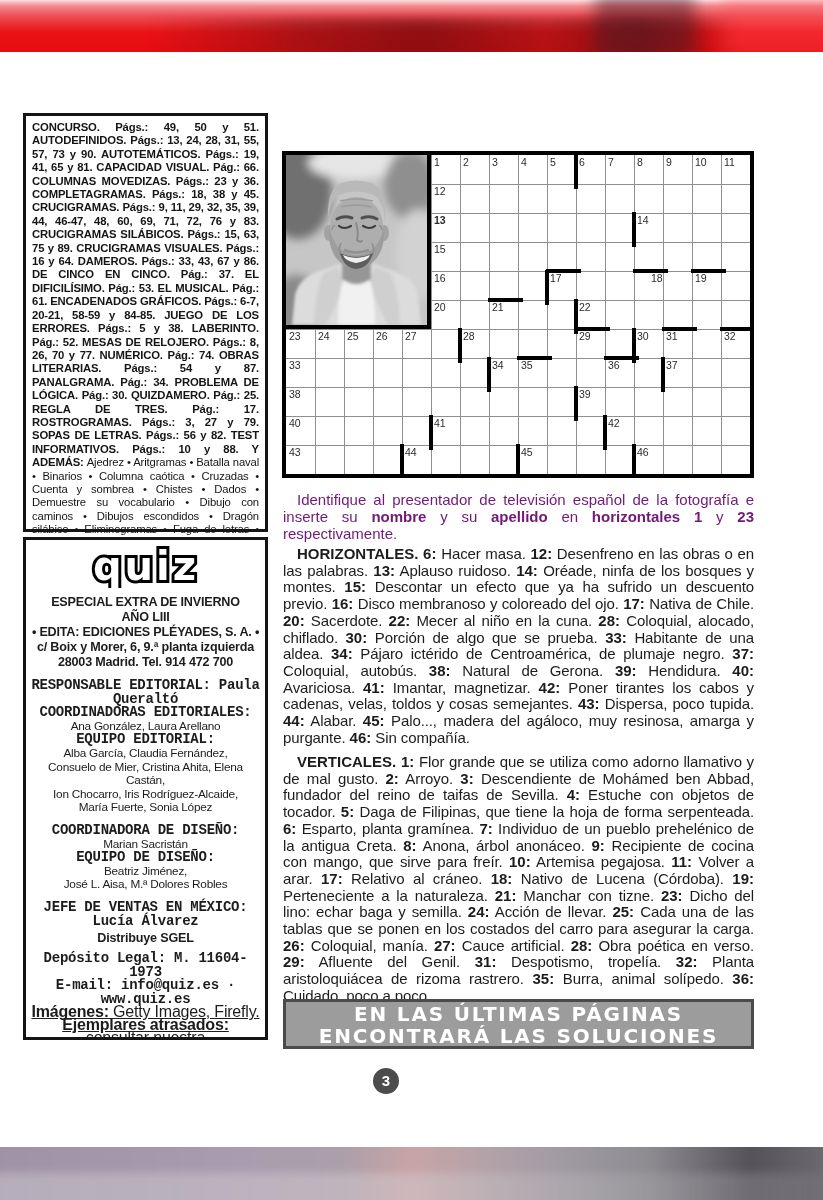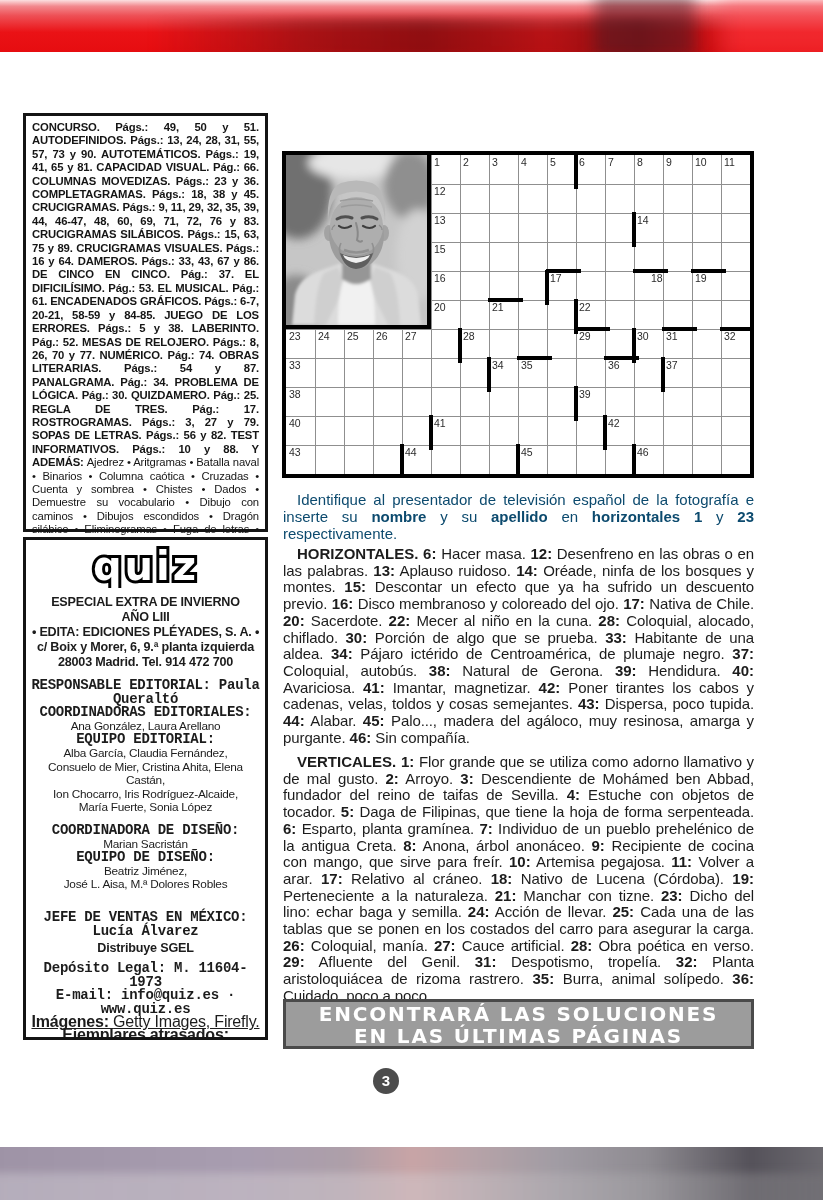--- a/index.html
+++ b/index.html
@@ -48,21 +48,21 @@
   .gcell{position:absolute;background:transparent;}
   .gline{position:absolute;background:#8f8f8f;}
   .gnum{position:absolute;font:10.5px/11px "Liberation Sans",sans-serif;color:#2b2b2b;
         padding:2px 0 0 3px;}
   .gbar{position:absolute;background:#000;}
   .photo{position:absolute;left:0;top:0;width:145px;height:174px;box-sizing:border-box;
          border-right:4px solid #000;border-bottom:4px solid #000;background:#c6c6c6;}
   .photo svg{display:block;}
 
   .caption{left:283px;top:491px;width:471px;margin:0;text-indent:14px;
-           font:15px/17.2px "Liberation Sans",sans-serif;text-align:justify;color:#0c4a6e;}
+           font:15px/17.2px "Liberation Sans",sans-serif;text-align:justify;color:#701a75;}
   .clues{width:471px;margin:0;text-indent:14px;letter-spacing:-0.1px;
          font:15px/16.7px "Liberation Sans",sans-serif;text-align:justify;color:#1c1c1c;}
   #horiz{left:283px;top:546px;}
   #vert{left:283px;top:754px;}
   .clues b{letter-spacing:0;}
 
   .solbanner{left:283px;top:999px;width:471px;height:50px;box-sizing:border-box;
              background:#9c9c9c;border:3px solid #4a4a4a;color:#fff;text-align:center;
              font:bold 20px/22px "DejaVu Sans",sans-serif;letter-spacing:1.8px;padding-top:1px;}
   .pagenum{left:373px;top:1068px;width:26px;height:26px;border-radius:50%;background:#4c4c4c;
@@ -100,21 +100,21 @@
         <div class="c-b12"><b>EQUIPO EDITORIAL:</b></div>
         <div class="c-r12"><span>Alba García, Claudia Fernández,</span></div>
         <div class="c-r12"><span>Consuelo de Mier, Cristina Ahita, Elena Castán,</span></div>
         <div class="c-r12"><span>Ion Chocarro, Iris Rodríguez-Alcaide,</span></div>
         <div class="c-r12"><span>María Fuerte, Sonia López</span></div>
         <div class="c-b12" style="margin-top: 9px;"><b>COORDINADORA DE DISEÑO:</b></div>
         <div class="c-r12"><span>Marian Sacristán</span></div>
         <div class="c-b12"><b>EQUIPO DE DISEÑO:</b></div>
         <div class="c-r12"><span>Beatriz Jiménez,</span></div>
         <div class="c-r12"><span>José L. Aisa, M.ª Dolores Robles</span></div>
-        <div class="c-b12" style="margin-top: 19px;"><b>JEFE DE VENTAS EN MÉXICO: </b><span>Lucía Álvarez</span></div>
+        <div class="c-b12" style="margin-top: 9px;"><b>JEFE DE VENTAS EN MÉXICO: </b><span>Lucía Álvarez</span></div>
         <div class="c-b13" style="margin-top: 3px;"><b>Distribuye SGEL</b></div>
         <div class="c-b12" style="margin-top: 6px;"><b>Depósito Legal: M. 11604-1973</b></div>
         <div class="c-b12"><b>E-mail: info@quiz.es · www.quiz.es</b></div>
         <div class="c-m11"><b>Imágenes: </b><span>Getty Images, Firefly.</span></div>
         <div class="c-m11"><b>Ejemplares atrasados: </b><span>consultar nuestra</span></div>
         <div class="c-m11"><b>tienda online </b><span>en </span><b>www.quiz.es</b></div>
         <div class="c-r11"><span>El precio de estos ejemplares será el vigente</span></div>
         <div class="c-r11"><span>en el momento de solicitarlos.</span></div>
       </div>
   </div>
@@ -347,21 +347,21 @@
         <div class="gnum" style="left: 203px; top: 0px;">3</div>
         <div class="gnum" style="left: 232px; top: 0px;">4</div>
         <div class="gnum" style="left: 261px; top: 0px;">5</div>
         <div class="gnum" style="left: 290px; top: 0px;">6</div>
         <div class="gnum" style="left: 319px; top: 0px;">7</div>
         <div class="gnum" style="left: 348px; top: 0px;">8</div>
         <div class="gnum" style="left: 377px; top: 0px;">9</div>
         <div class="gnum" style="left: 406px; top: 0px;">10</div>
         <div class="gnum" style="left: 435px; top: 0px;">11</div>
         <div class="gnum" style="left: 145px; top: 29px;">12</div>
-        <div class="gnum" style="left: 145px; top: 58px;">13</div>
+        <div class="gnum" style="left: 145px; top: 58px; font-weight: bold;">13</div>
         <div class="gnum" style="left: 348px; top: 58px;">14</div>
         <div class="gnum" style="left: 145px; top: 87px;">15</div>
         <div class="gnum" style="left: 145px; top: 116px;">16</div>
         <div class="gnum" style="left: 261px; top: 116px;">17</div>
         <div class="gnum" style="left: 348px; top: 116px; margin-left: 14px;">18</div>
         <div class="gnum" style="left: 406px; top: 116px;">19</div>
         <div class="gnum" style="left: 145px; top: 145px;">20</div>
         <div class="gnum" style="left: 203px; top: 145px;">21</div>
         <div class="gnum" style="left: 290px; top: 145px;">22</div>
         <div class="gnum" style="left: 0px; top: 174px;">23</div>
@@ -413,22 +413,22 @@
         <div class="gbar" style="left: 345.8px; top: 289px; width: 4.5px; height: 35px;"></div>
       </div>
   </div>
 
   <p class="abs caption" id="caption"><span>Identifique al presentador de televisión español de la fotografía e inserte su </span><b>nombre</b><span> y su </span><b>apellido</b><span> en </span><b>horizontales 1</b><span> y </span><b>23</b><span> respectivamente.</span></p>
 
   <p class="abs clues" id="horiz"><b>HORIZONTALES.</b> <b>6:</b><span> Hacer masa.</span> <b>12:</b><span> Desenfreno en las obras o en las palabras.</span> <b>13:</b><span> Aplauso ruidoso.</span> <b>14:</b><span> Oréade, ninfa de los bosques y montes.</span> <b>15:</b><span> Descontar un efecto que ya ha sufrido un descuento previo.</span> <b>16:</b><span> Disco membranoso y coloreado del ojo.</span> <b>17:</b><span> Nativa de Chile.</span> <b>20:</b><span> Sacerdote.</span> <b>22:</b><span> Mecer al niño en la cuna.</span> <b>28:</b><span> Coloquial, alocado, chiflado.</span> <b>30:</b><span> Porción de algo que se prueba.</span> <b>33:</b><span> Habitante de una aldea.</span> <b>34:</b><span> Pájaro ictérido de Centroamérica, de plumaje negro.</span> <b>37:</b><span> Coloquial, autobús.</span> <b>38:</b><span> Natural de Gerona.</span> <b>39:</b><span> Hendidura.</span> <b>40:</b><span> Avariciosa.</span> <b>41:</b><span> Imantar, magnetizar.</span> <b>42:</b><span> Poner tirantes los cabos y cadenas, velas, toldos y cosas semejantes.</span> <b>43:</b><span> Dispersa, poco tupida.</span> <b>44:</b><span> Alabar.</span> <b>45:</b><span> Palo..., madera del agáloco, muy resinosa, amarga y purgante.</span> <b>46:</b><span> Sin compañía.</span></p>
   <p class="abs clues" id="vert"><b>VERTICALES.</b> <b>1:</b><span> Flor grande que se utiliza como adorno llamativo y de mal gusto.</span> <b>2:</b><span> Arroyo.</span> <b>3:</b><span> Descendiente de Mohámed ben Abbad, fundador del reino de taifas de Sevilla.</span> <b>4:</b><span> Estuche con objetos de tocador.</span> <b>5:</b><span> Daga de Filipinas, que tiene la hoja de forma serpenteada.</span> <b>6:</b><span> Esparto, planta gramínea.</span> <b>7:</b><span> Individuo de un pueblo prehelénico de la antigua Creta.</span> <b>8:</b><span> Anona, árbol anonáceo.</span> <b>9:</b><span> Recipiente de cocina con mango, que sirve para freír.</span> <b>10:</b><span> Artemisa pegajosa.</span> <b>11:</b><span> Volver a arar.</span> <b>17:</b><span> Relativo al cráneo.</span> <b>18:</b><span> Nativo de Lucena (Córdoba).</span> <b>19:</b><span> Perteneciente a la naturaleza.</span> <b>21:</b><span> Manchar con tizne.</span> <b>23:</b><span> Dicho del lino: echar baga y semilla.</span> <b>24:</b><span> Acción de llevar.</span> <b>25:</b><span> Cada una de las tablas que se ponen en los costados del carro para asegurar la carga.</span> <b>26:</b><span> Coloquial, manía.</span> <b>27:</b><span> Cauce artificial.</span> <b>28:</b><span> Obra poética en verso.</span> <b>29:</b><span> Afluente del Genil.</span> <b>31:</b><span> Despotismo, tropelía.</span> <b>32:</b><span> Planta aristoloquiácea de rizoma rastrero.</span> <b>35:</b><span> Burra, animal solípedo.</span> <b>36:</b><span> Cuidado, poco a poco.</span></p>
 
   <div class="abs solbanner">
+    <div>EN LAS ÚLTIMAS PÁGINAS</div>
     <div>ENCONTRARÁ LAS SOLUCIONES</div>
-    <div>EN LAS ÚLTIMAS PÁGINAS</div>
   </div>
 
   <div class="abs pagenum">
     <span>3</span>
   </div>
 
   <div class="abs botband">
     <div class="abs bb1"></div>
     <div class="abs bb2"></div>
   </div>

